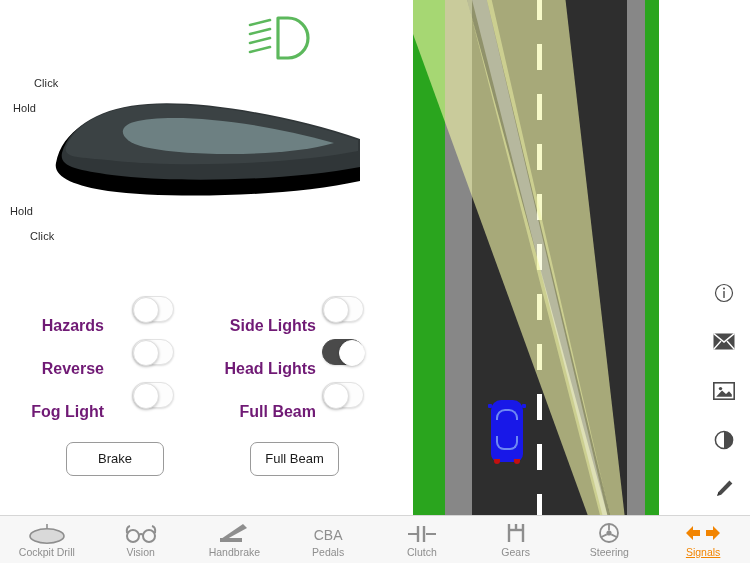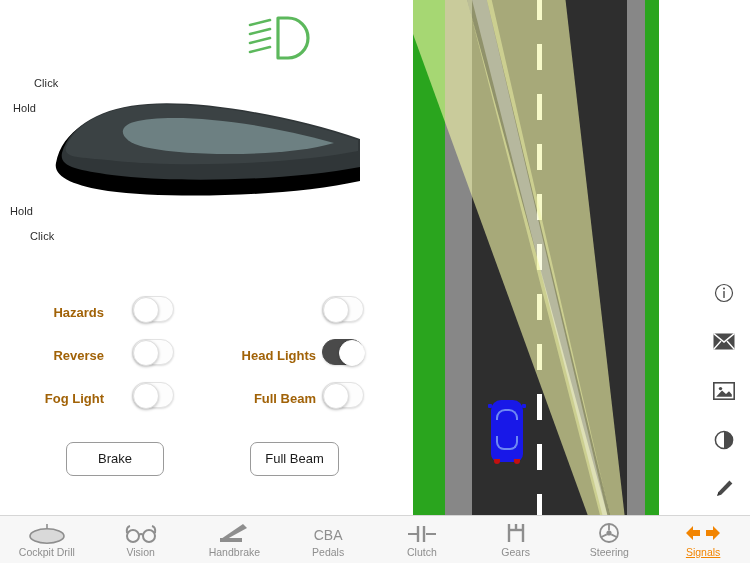--- a/index.html
+++ b/index.html
@@ -80,22 +80,22 @@
   .lbl { position:absolute; font-size:11px; color:#2b2b2b; letter-spacing:.1px;margin-top:16px; }
   .lbl-click-top { left:34px; top:61px; }
   .lbl-hold-top  { left:13px; top:86px; }
   .lbl-hold-bot  { left:10px; top:189px; }
   .lbl-click-bot { left:30px; top:214px; }
 
   
   .controls { position:absolute; left:0; top:290px; width:400px; }
   .ctrl-row { position:absolute; height:26px; }
   .ctrl-label {
-    position:absolute; right:0; top:4px; line-height:26px;
-    font-size:13px; font-weight:bold; color:#a16207; white-space:nowrap;
+    position:absolute; right:0; top:17px; line-height:26px;
+    font-size:16px; font-weight:bold; color:#701a75; white-space:nowrap;
   }
   .toggle {
     position:absolute; left:0; top:0; width:42px; height:26px;
     border-radius:13px; background:#fdfdfd; border:1px solid #e3e3e3;
     box-shadow:0 1px 2px rgba(0,0,0,.13);
   }
   .toggle .knob {
     position:absolute; top:0px; left:0px; width:26px; height:26px;
     border-radius:50%; background:#ffffff;
     border:1px solid #dedede;
@@ -206,20 +206,21 @@
         </div>
     </div>
     <div class="ctrl-row" style="left:55px; top:92px; width:97px;">
       <span class="ctrl-label" style="right:48px;">Fog Light</span>
       <div class="toggle" style="left:77px;">
           <div class="knob"></div>
         </div>
     </div>
 
     <div class="ctrl-row" style="left:228px; top:6px;  width:136px;">
+      <span class="ctrl-label" style="right:48px;">Side Lights</span>
       <div class="toggle" style="left:94px;">
           <div class="knob"></div>
         </div>
     </div>
     <div class="ctrl-row" style="left:228px; top:49px; width:136px;">
       <span class="ctrl-label" style="right:48px;">Head Lights</span>
       <div class="toggle on" style="left:94px;">
           <div class="knob"></div>
         </div>
     </div>

